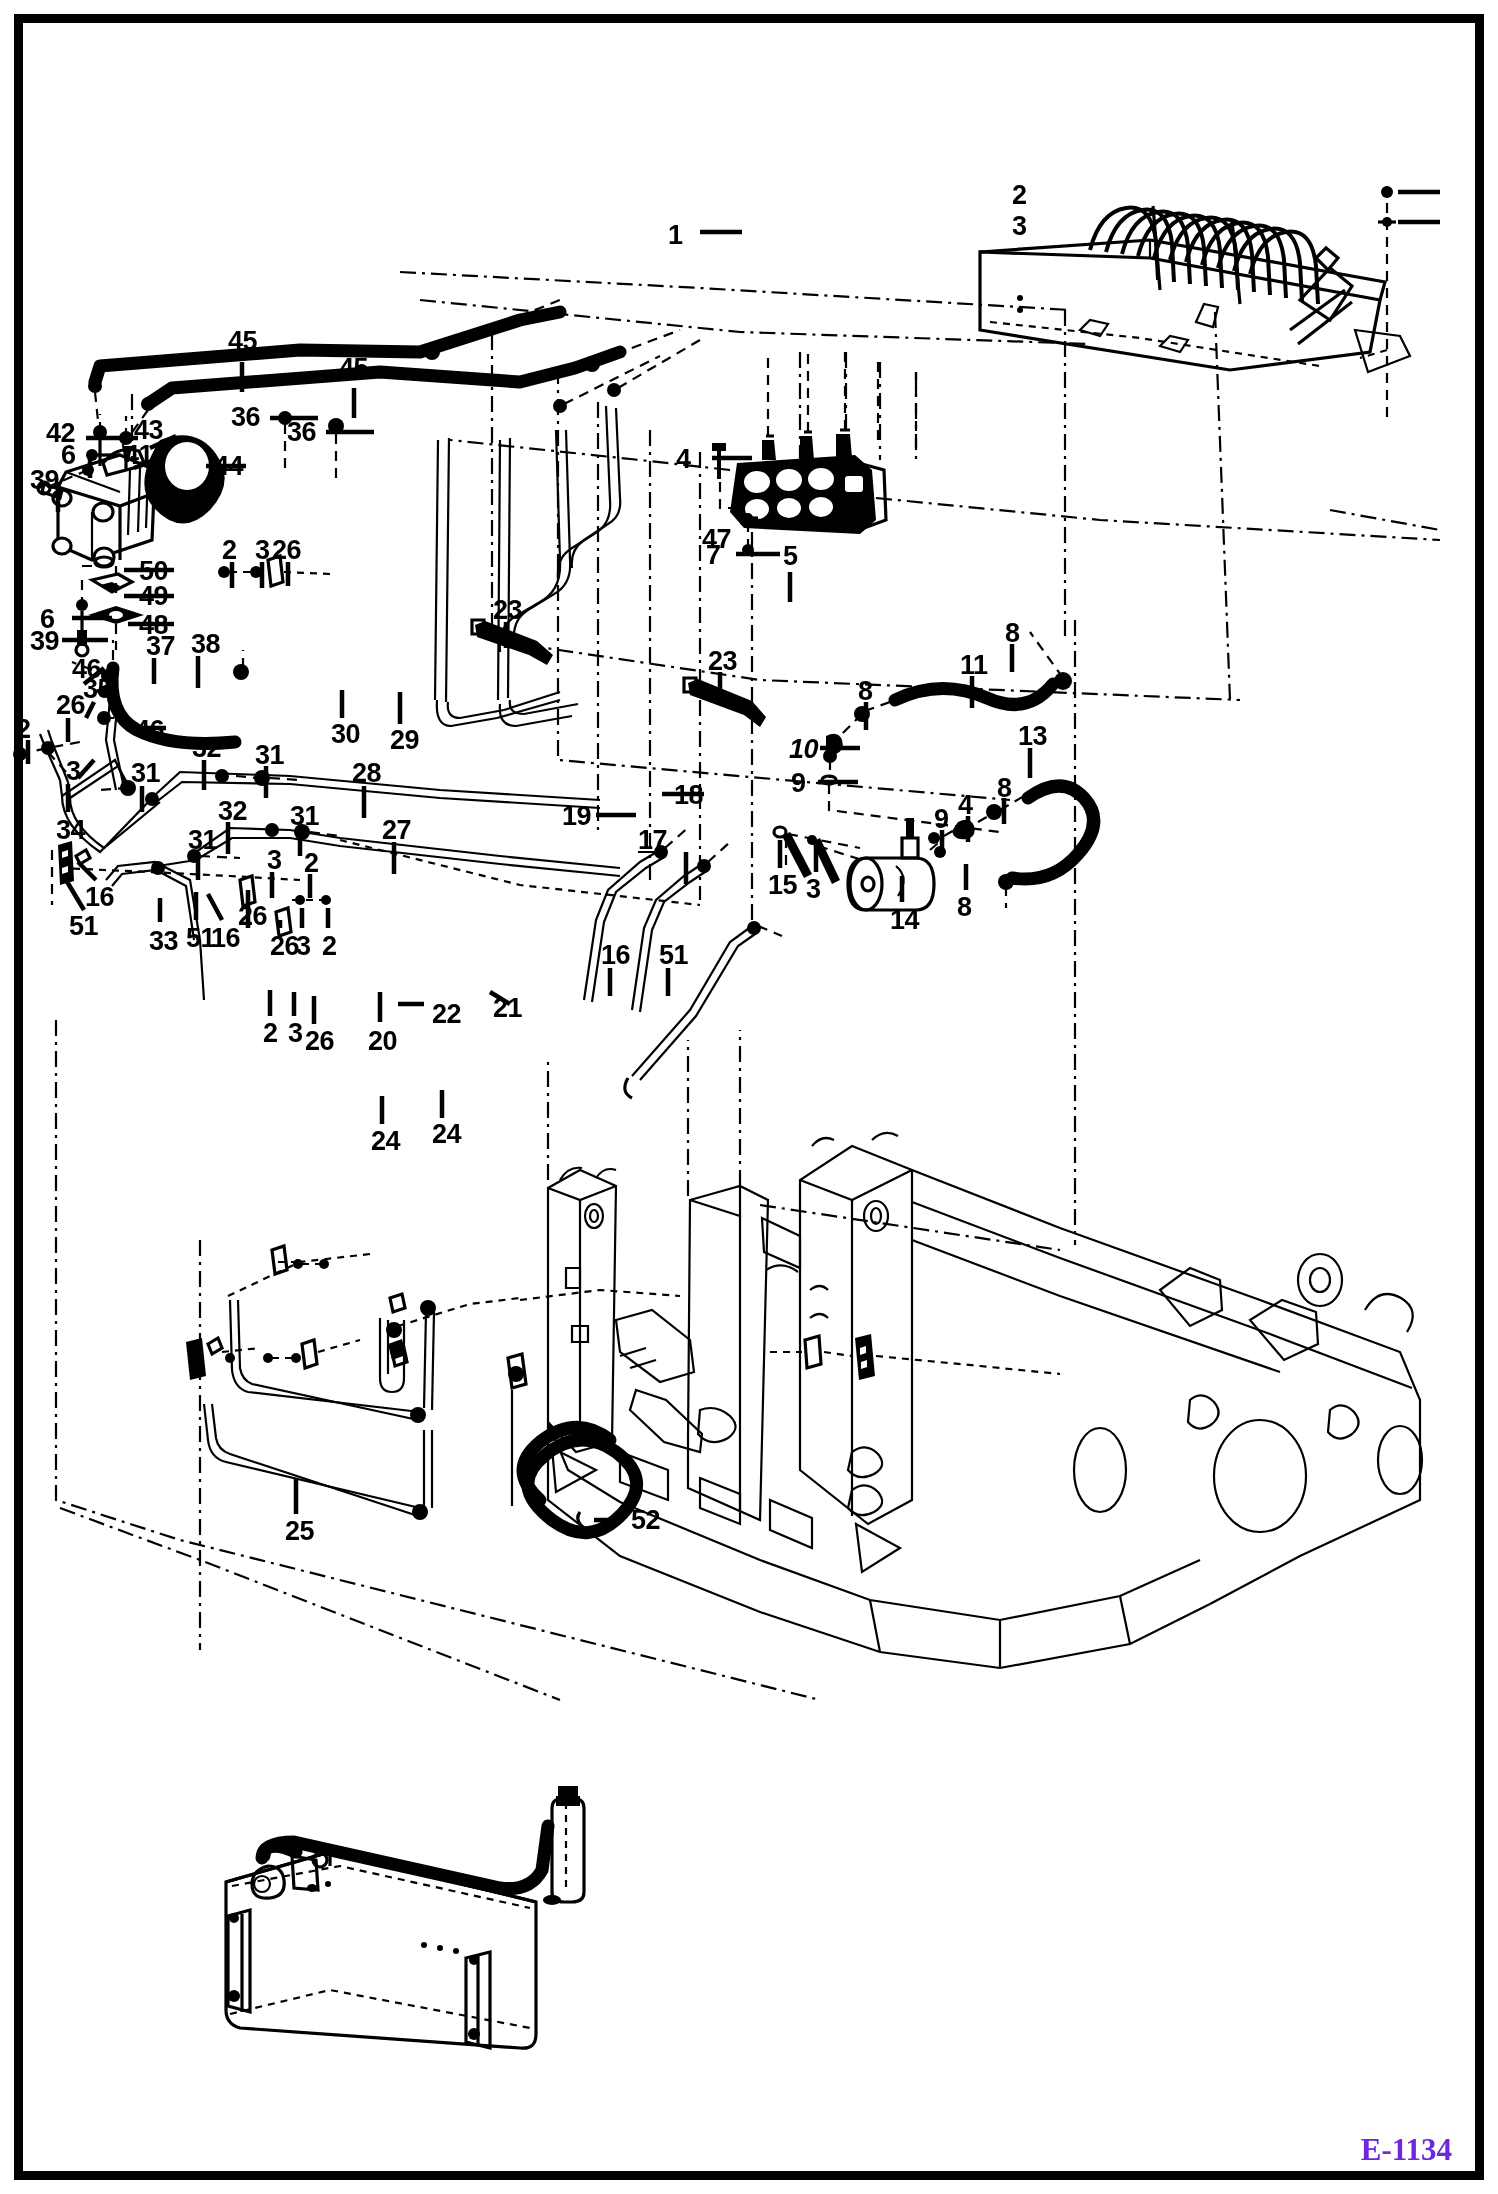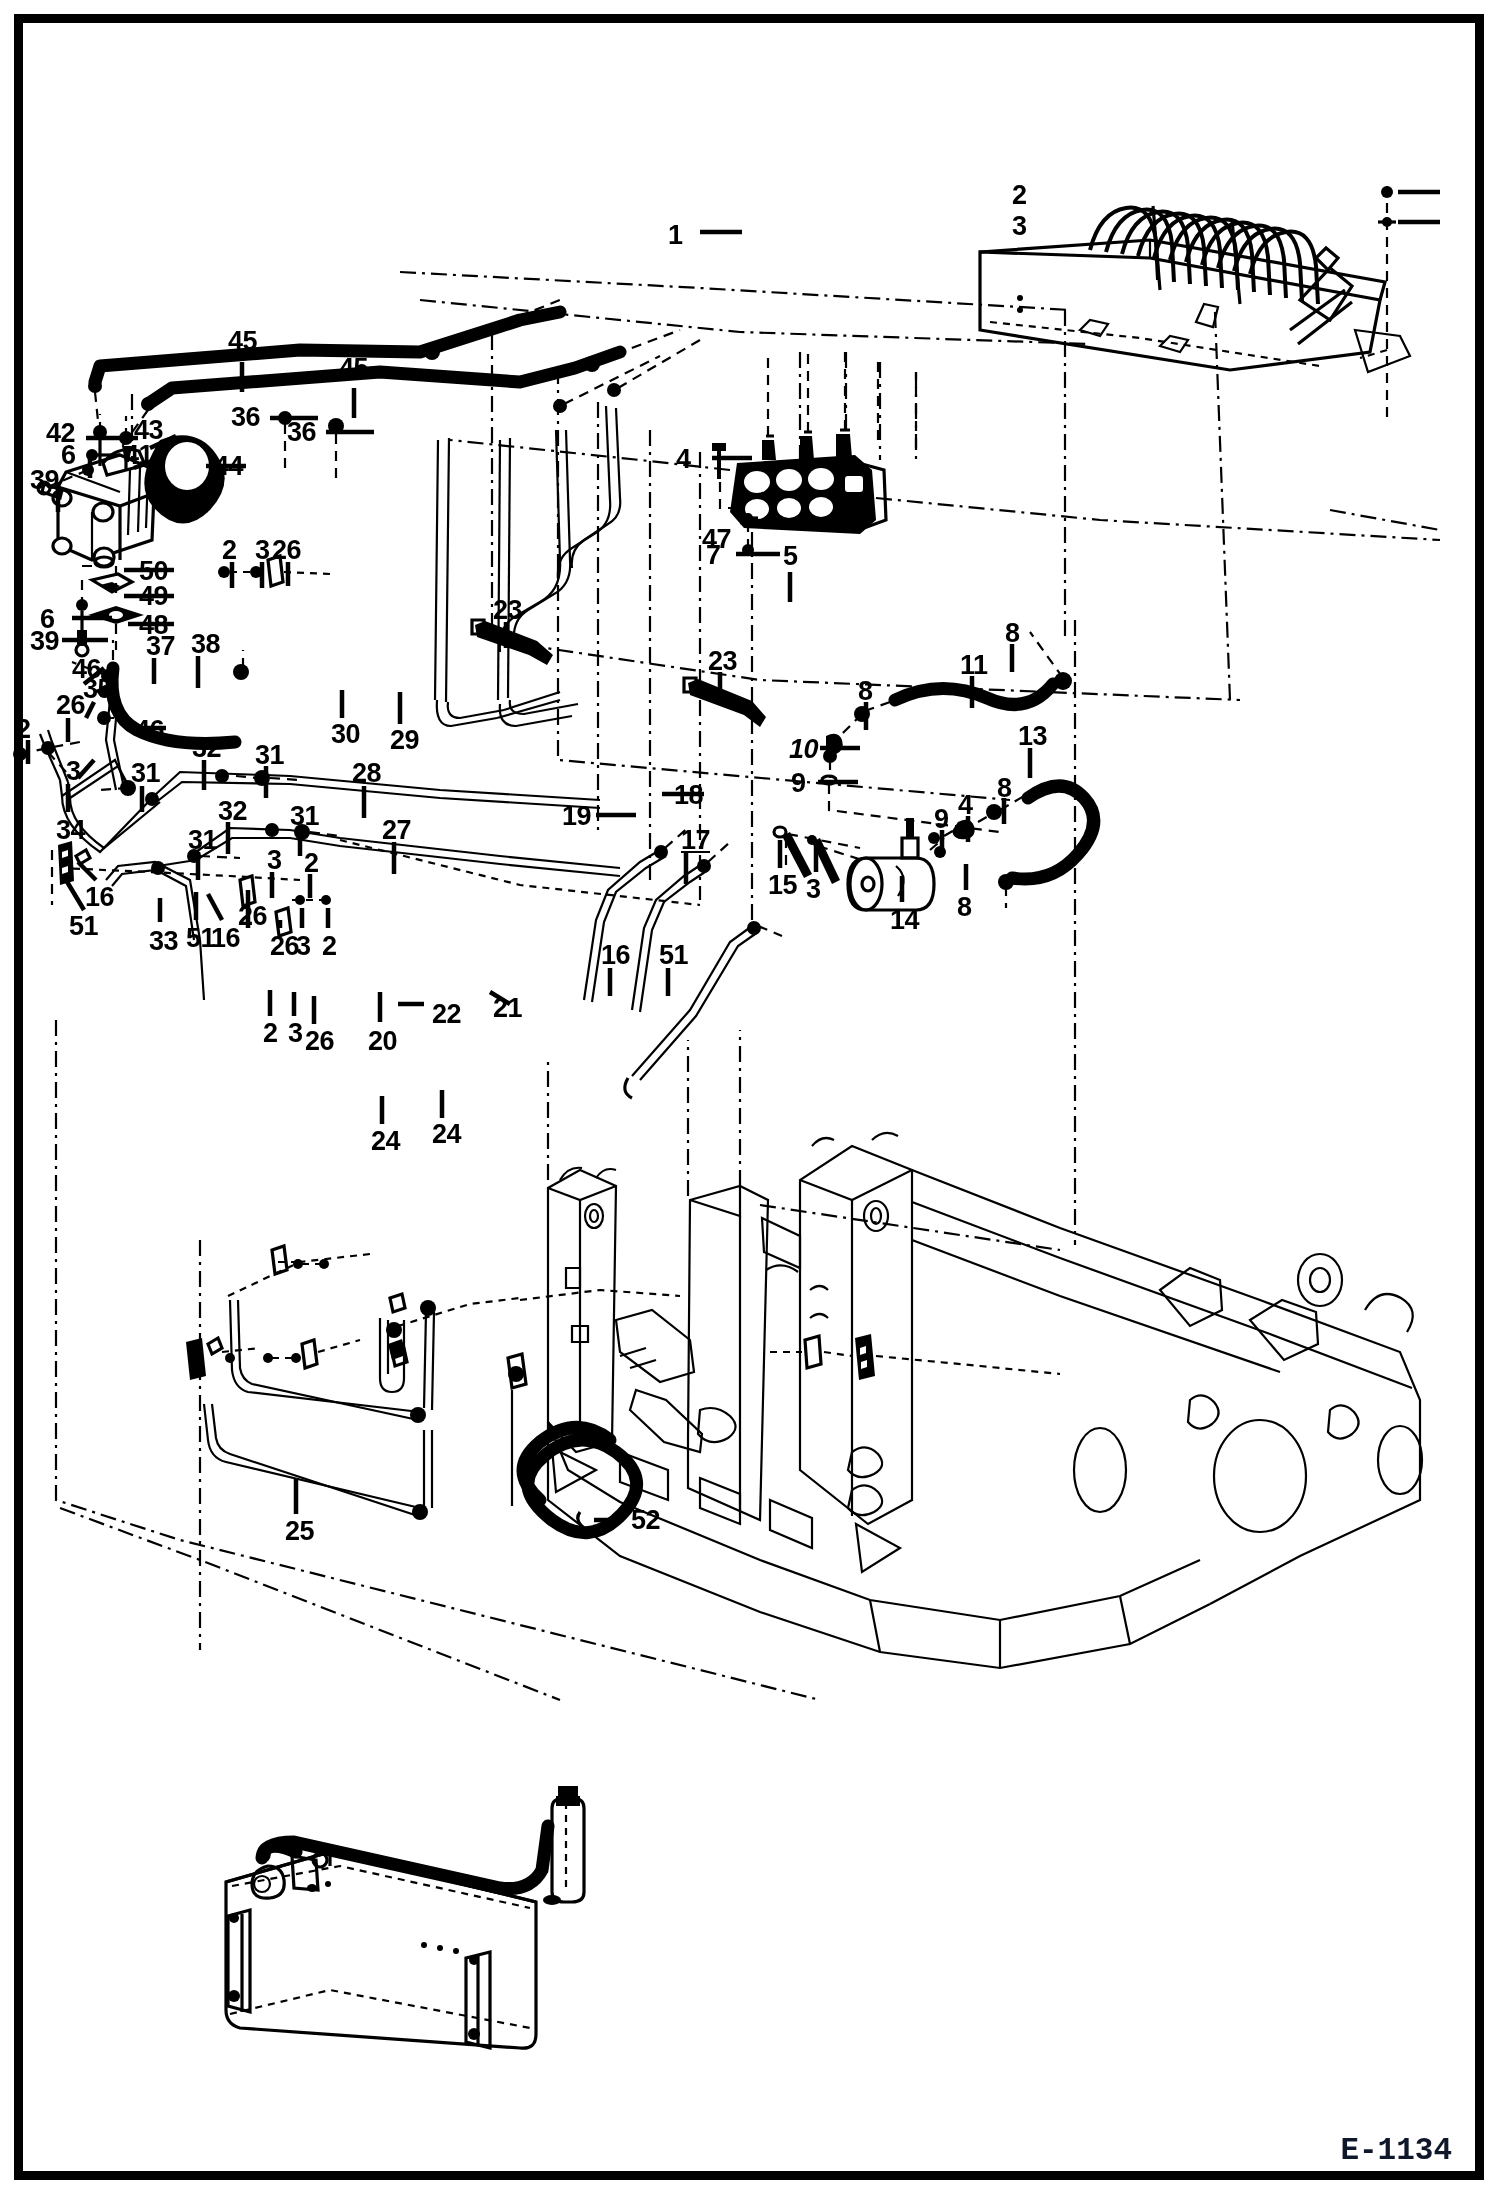--- a/index.html
+++ b/index.html
@@ -30,25 +30,25 @@
     font-size:27px;
     line-height:1;
     color:#000;
     letter-spacing:-0.5px;
     white-space:nowrap;
     -webkit-font-smoothing:none;
   }
   .dwgno{
     position:absolute;
     right:46px;bottom:26px;
-    font-family:Liberation Mono, monospace;
+    font-family:Liberation Serif, serif;
     font-weight:bold;
     font-size:31px;
     letter-spacing:0px;
-    color:#0f172a;
+    color:#6d28d9;
   }
   svg{display:block;}
   .ln{stroke:#000;fill:none;}
   .thin{stroke-width:2.2;}
   .med{stroke-width:3.2;}
   .hose{stroke:#000;fill:none;stroke-width:13;stroke-linecap:round;stroke-linejoin:round;}
   .dash{stroke-dasharray:10 7;}
   .dashfine{stroke-dasharray:7 6;}
   .dashdot{stroke-dasharray:16 6 3 6;}
   .lead{stroke:#000;stroke-width:4.5;fill:none;stroke-linecap:butt;}
@@ -591,21 +591,21 @@
   <div class="callout" style="left:934px;top:806px;">9</div>
   <div class="callout" style="left:192px;top:735px;">32</div>
   <div class="callout" style="left:255px;top:742px;">31</div>
   <div class="callout" style="left:352px;top:760px;">28</div>
   <div class="callout" style="left:674px;top:782px;">18</div>
   <div class="callout" style="left:131px;top:760px;">31</div>
   <div class="callout" style="left:218px;top:798px;">32</div>
   <div class="callout" style="left:290px;top:803px;">31</div>
   <div class="callout" style="left:382px;top:817px;">27</div>
   <div class="callout" style="left:562px;top:803px;">19</div>
-  <div class="callout" style="left:681px;top:827px;text-decoration:underline;">17</div>
+  <div class="callout" style="left:638px;top:827px;text-decoration:underline;">17</div>
   <div class="callout" style="left:188px;top:827px;">31</div>
   <div class="callout" style="left:267px;top:847px;">3</div>
   <div class="callout" style="left:304px;top:850px;">2</div>
   <div class="callout" style="left:768px;top:872px;">15</div>
   <div class="callout" style="left:806px;top:876px;">3</div>
   <div class="callout" style="left:957px;top:894px;">8</div>
   <div class="callout" style="left:890px;top:907px;">14</div>
   <div class="callout" style="left:56px;top:817px;">34</div>
   <div class="callout" style="left:85px;top:884px;">16</div>
   <div class="callout" style="left:69px;top:913px;">51</div>

